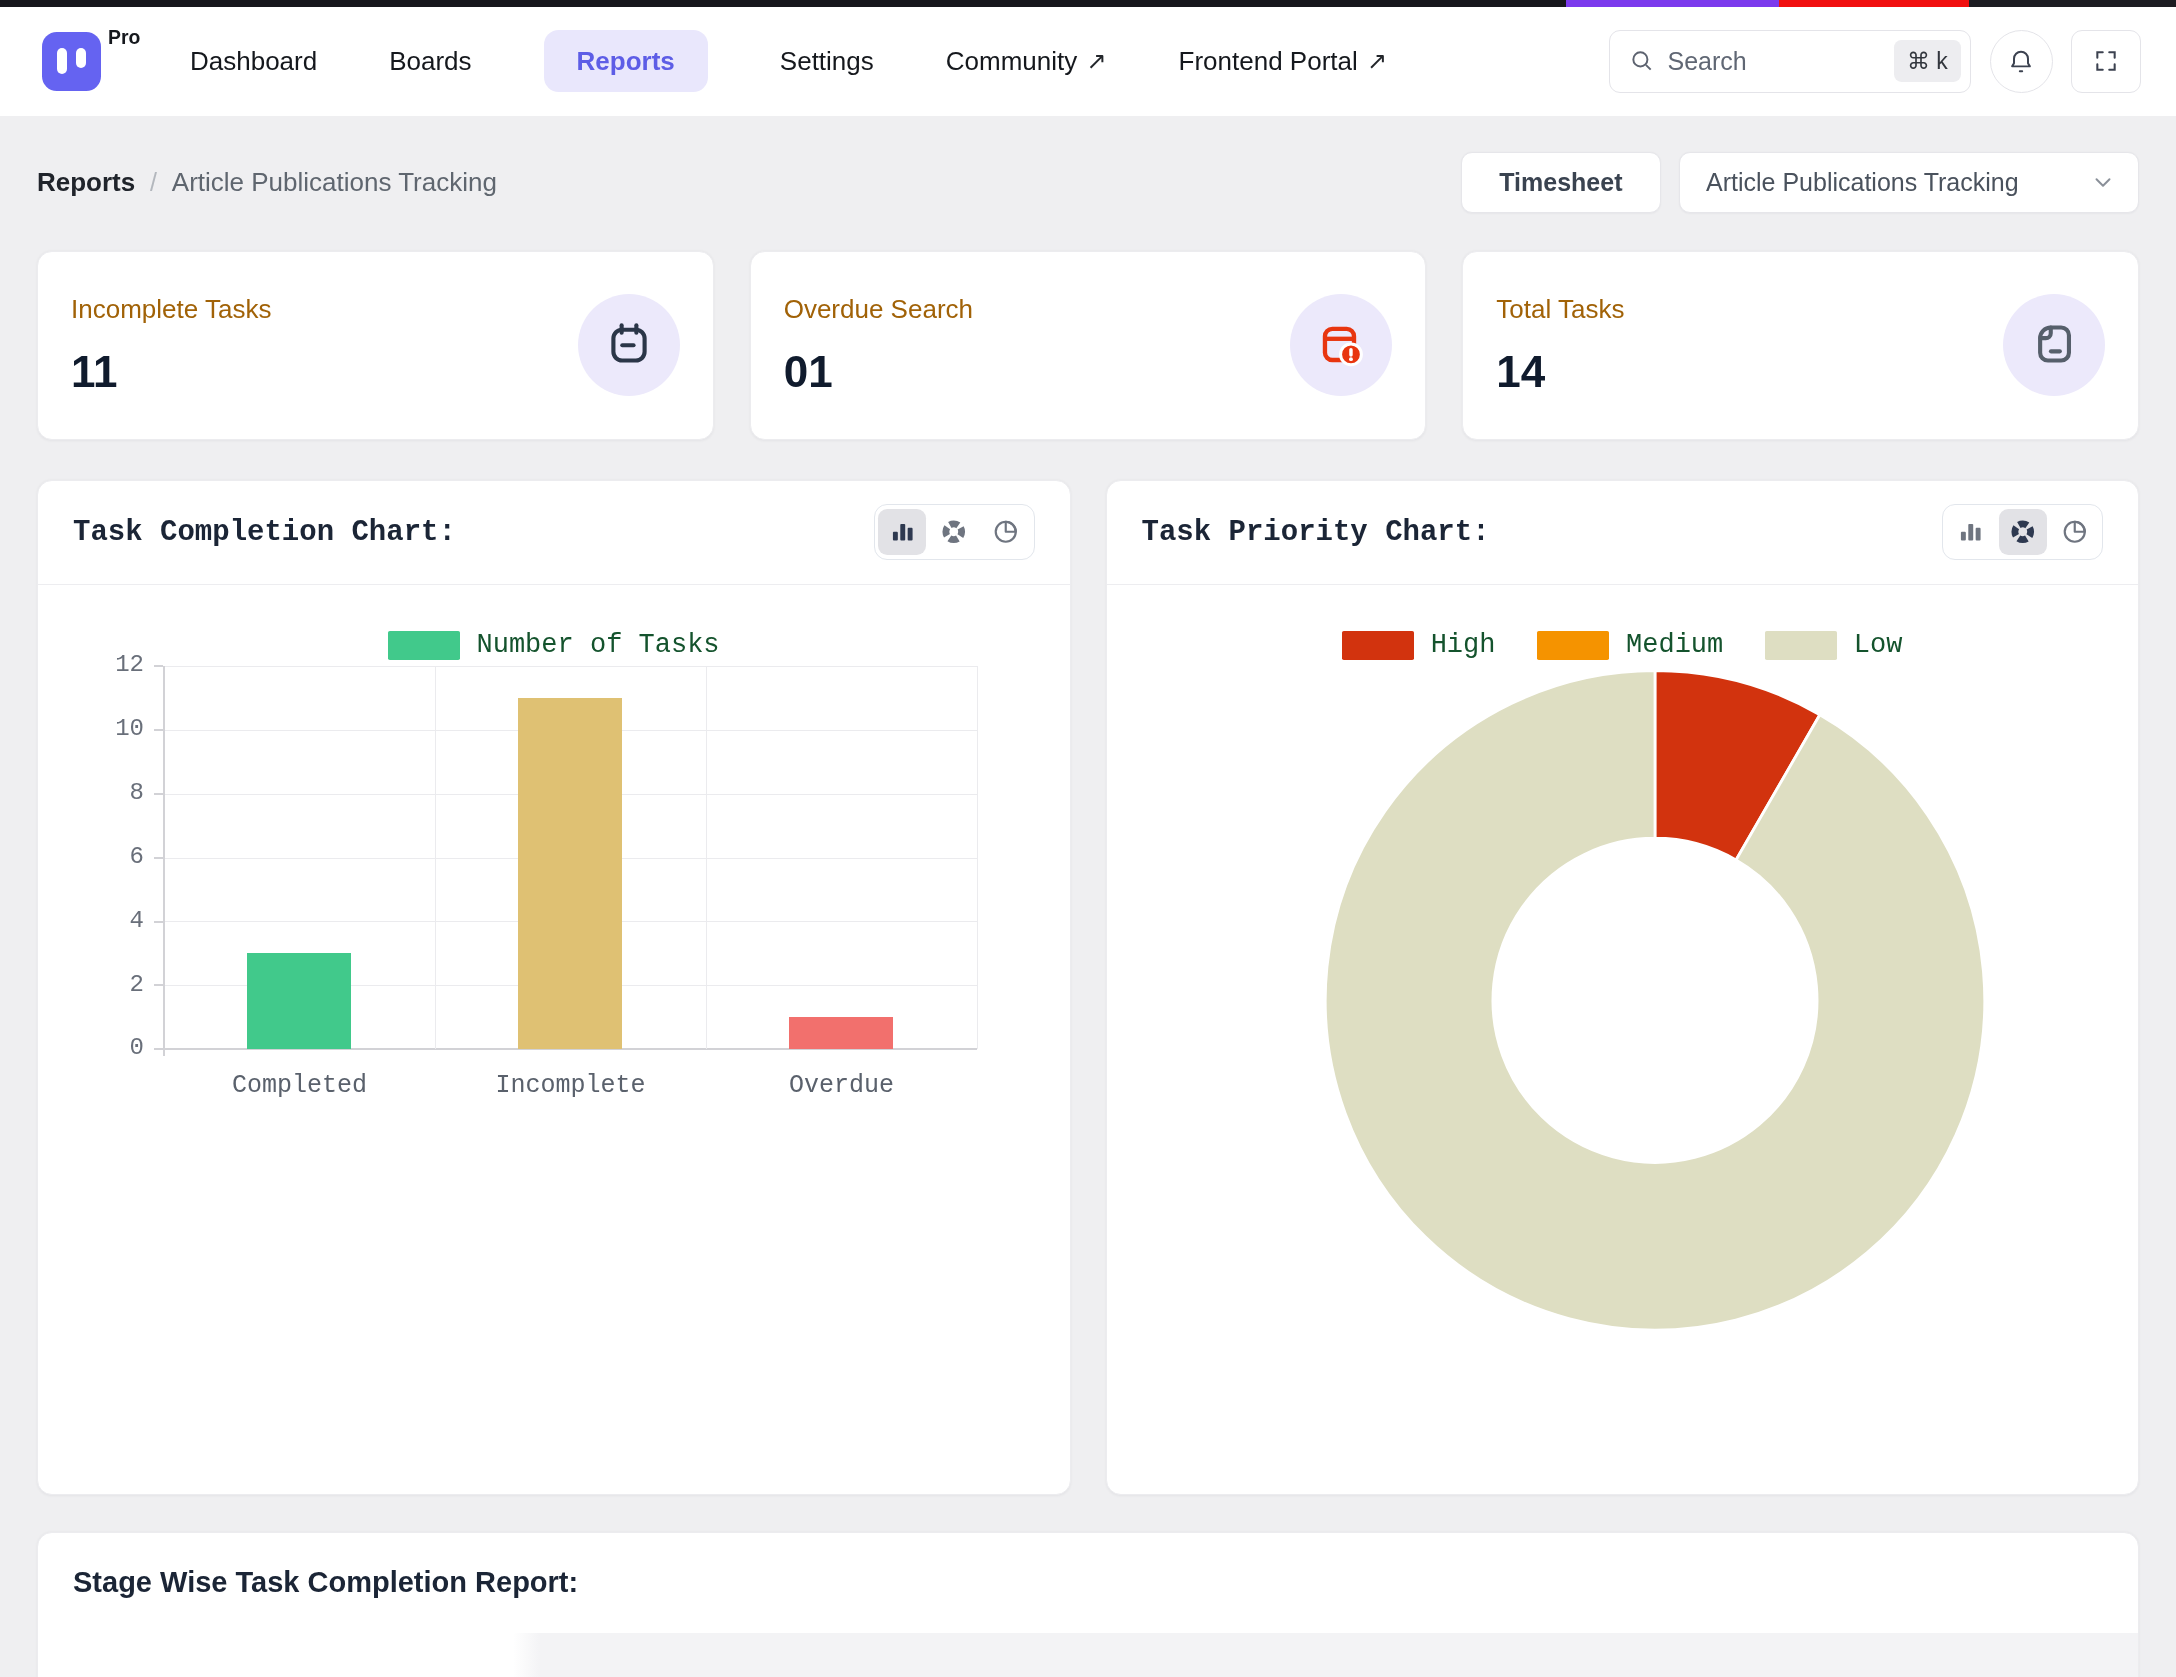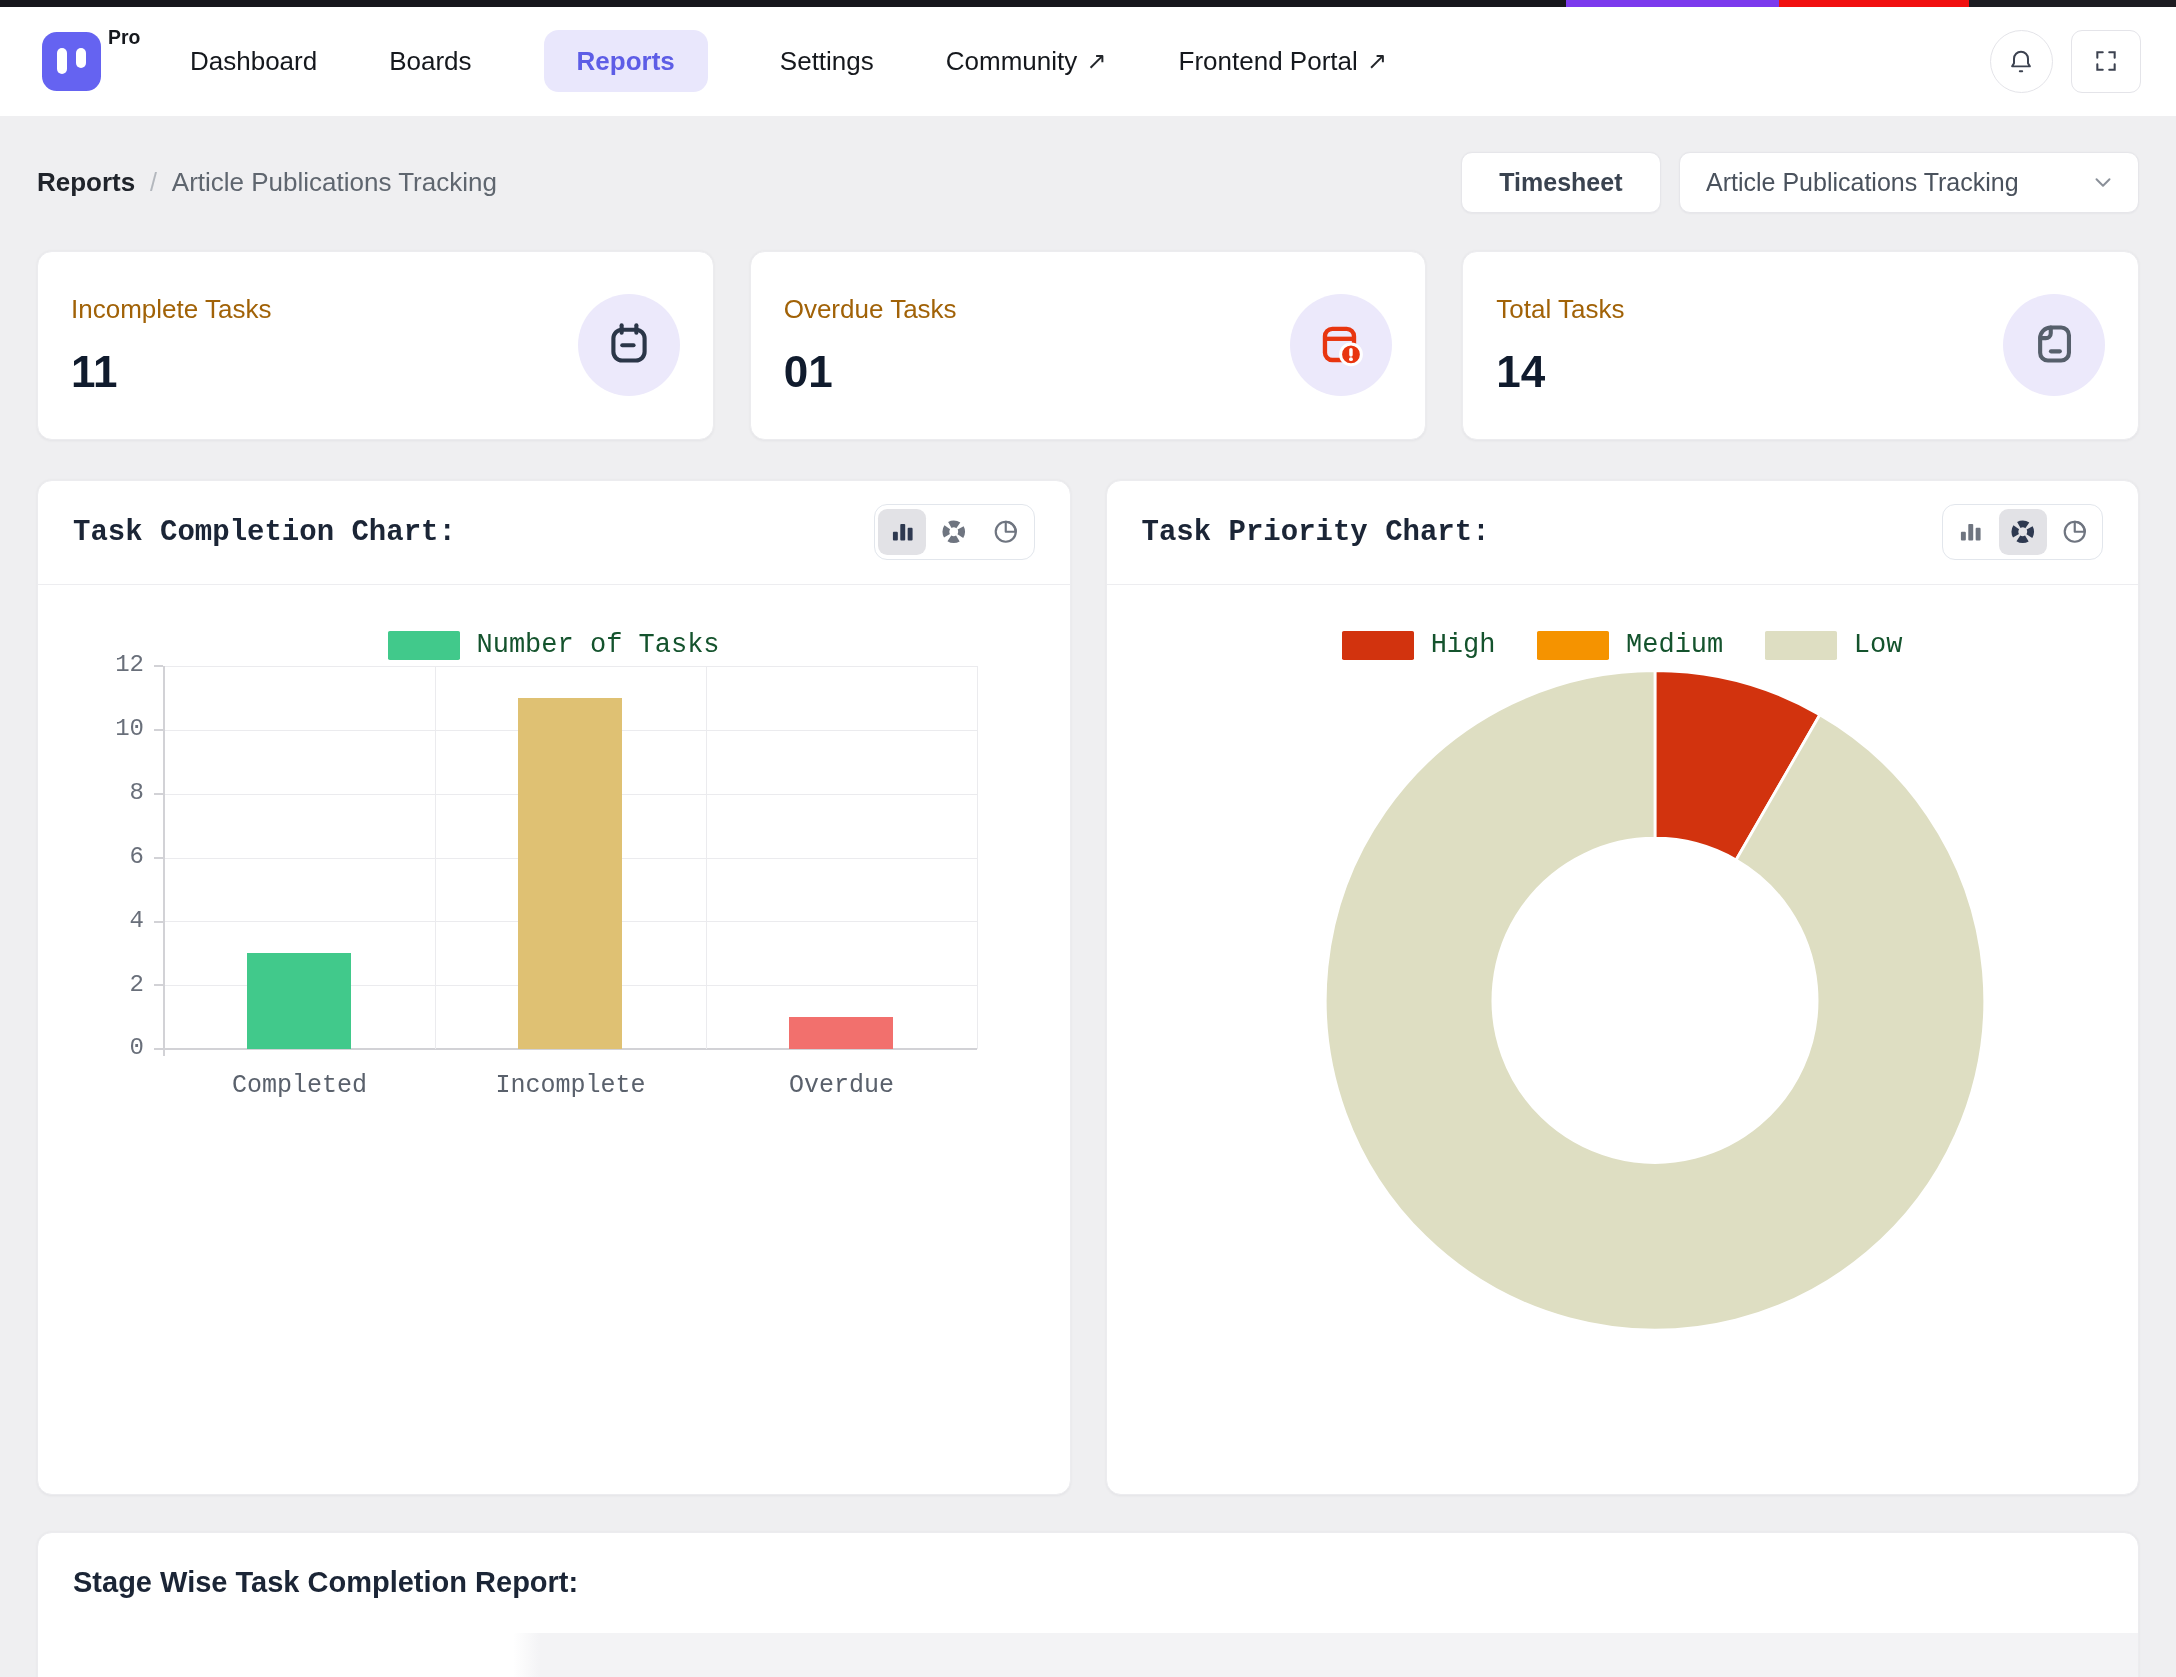--- a/index.html
+++ b/index.html
@@ -119,20 +119,28 @@
       <div class="nav-link">
         <span>Community</span>
         <span class="ext">↗</span>
       </div>
       <div class="nav-link">
         <span>Frontend Portal</span>
         <span class="ext">↗</span>
       </div>
     </div>
   <div class="nav-right">
+    <div class="searchbox">
+      <svg width="26" height="26" viewBox="0 0 24 24" fill="none" stroke="#5d6370" stroke-width="1.8">
+          <circle cx="10.5" cy="10.5" r="6.5"></circle>
+          <line x1="15.6" y1="15.6" x2="20" y2="20"></line>
+        </svg>
+      <input type="text" placeholder="Search" style="">
+      <span class="kbd">⌘ k</span>
+    </div>
     <div class="circle-btn">
       <svg width="28" height="28" viewBox="0 0 24 24" fill="none" stroke="#3c4250" stroke-width="1.7" stroke-linecap="round" stroke-linejoin="round">
           <path d="M6 10a6 6 0 0 1 12 0v4l1.6 2.6H4.4L6 14z"></path>
           <line x1="11" y1="20.7" x2="13" y2="20.7"></line>
         </svg>
     </div>
     <div class="square-btn">
       <svg width="26" height="26" viewBox="0 0 24 24" fill="none" stroke="#3c4250" stroke-width="1.9" stroke-linecap="round">
           <path d="M4 9V4h5"></path>
           <path d="M15 4h5v5"></path>
@@ -172,21 +180,21 @@
        <span><svg width="52" height="52" viewBox="0 0 24 24" fill="none" stroke="#2b3648" stroke-width="1.9" stroke-linecap="round" stroke-linejoin="round">
               <rect x="4.8" y="5.4" width="14.4" height="14.2" rx="4"></rect>
               <path d="M8.6 3.4v3.4"></path>
               <path d="M15.4 3.4v3.4"></path>
               <path d="M8.9 12.6h5.2"></path>
             </svg></span>
      </div>
       </div>
       <div class="stat-card">
         <div>
-       <div class="stat-label">Overdue Tasks</div>
+       <div class="stat-label">Overdue Search</div>
        <div class="stat-value">01</div>
      </div>
      <div class="stat-icon">
        <span><svg width="52" height="52" viewBox="0 0 24 24" fill="none">
               <rect x="4.6" y="5" width="13.4" height="14.4" rx="3.4" stroke="#e8350f" stroke-width="2"></rect>
               <path d="M4.6 9.6h13.4" stroke="#e8350f" stroke-width="2"></path>
               <circle cx="16.6" cy="16.8" r="4.8" fill="#e8350f" stroke="#ffffff" stroke-width="1.4"></circle>
               <path d="M16.6 14.6v2.5" stroke="#ffffff" stroke-width="1.6" stroke-linecap="round"></path>
               <circle cx="16.6" cy="19" r=".9" fill="#ffffff"></circle>
             </svg></span>

